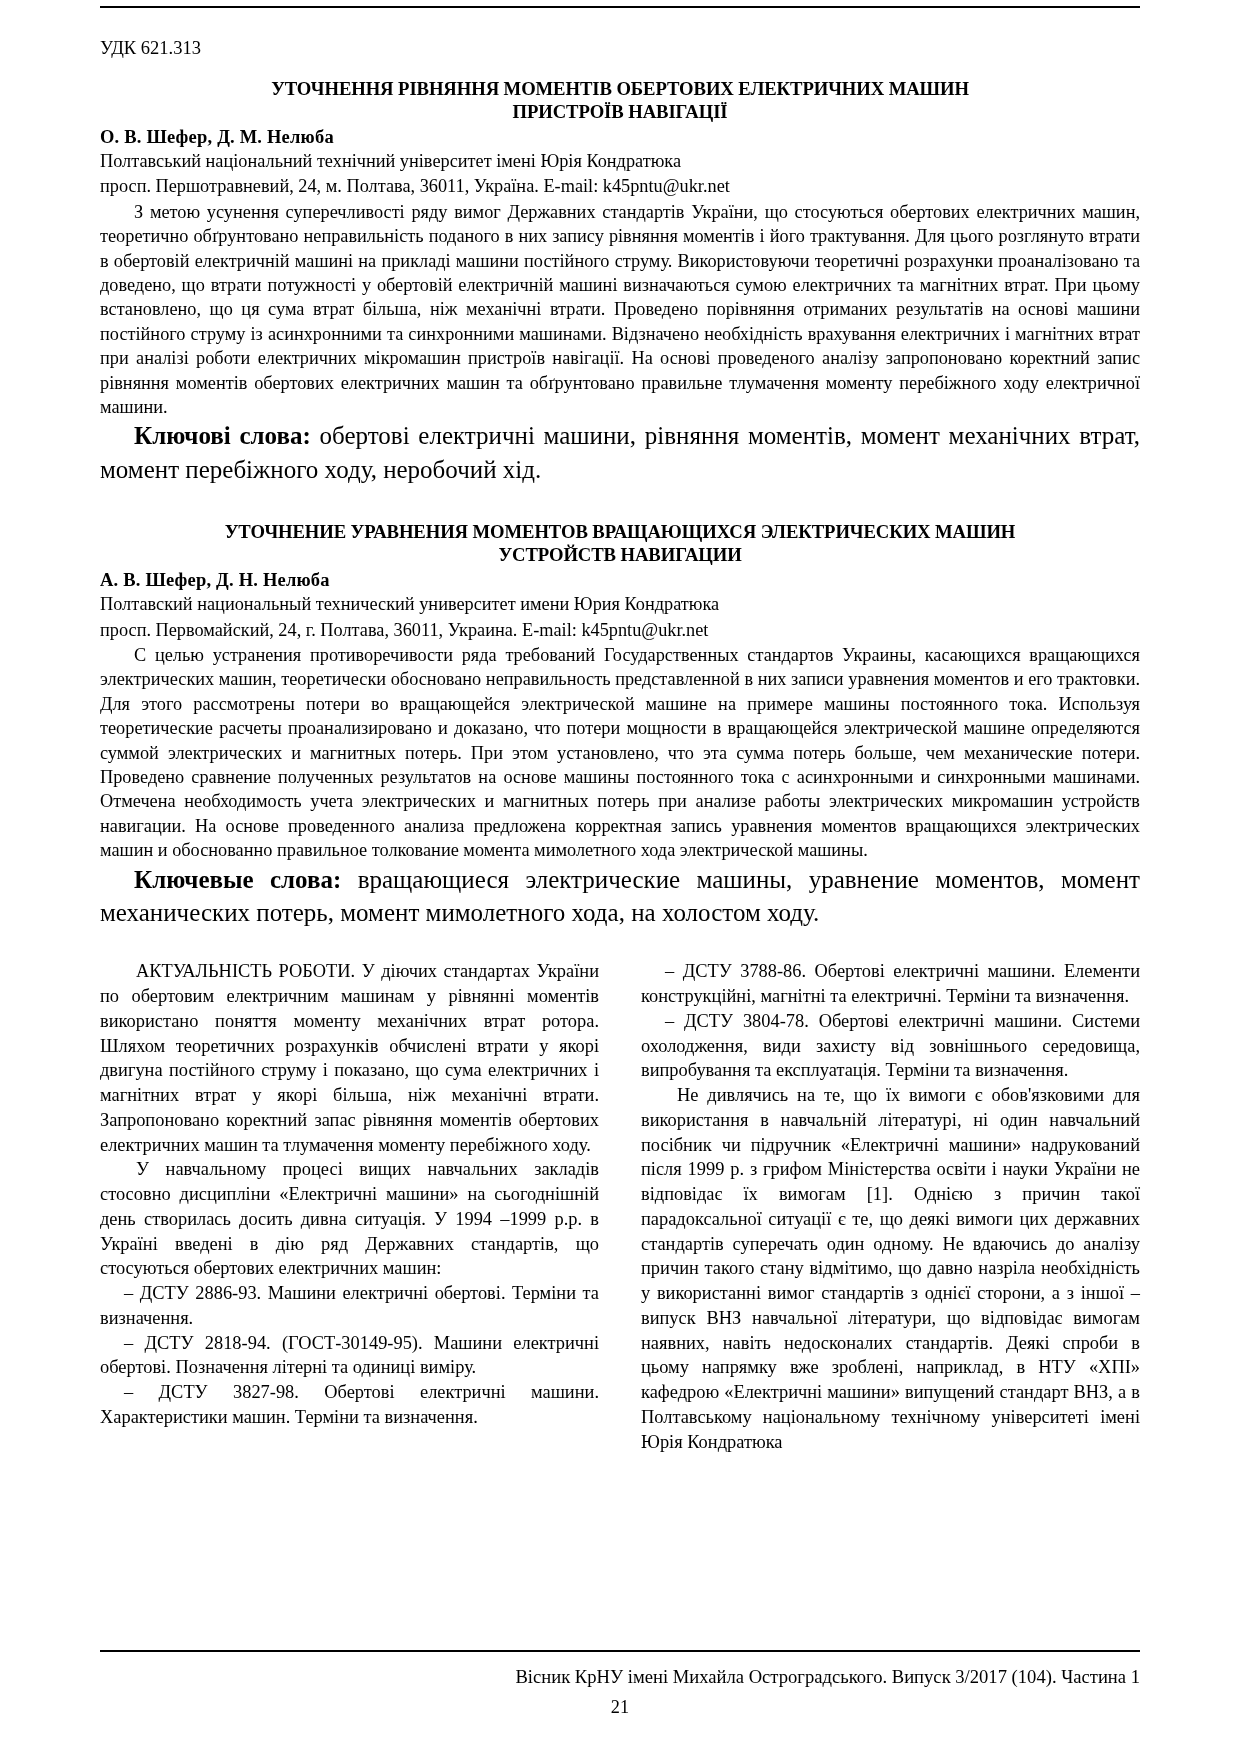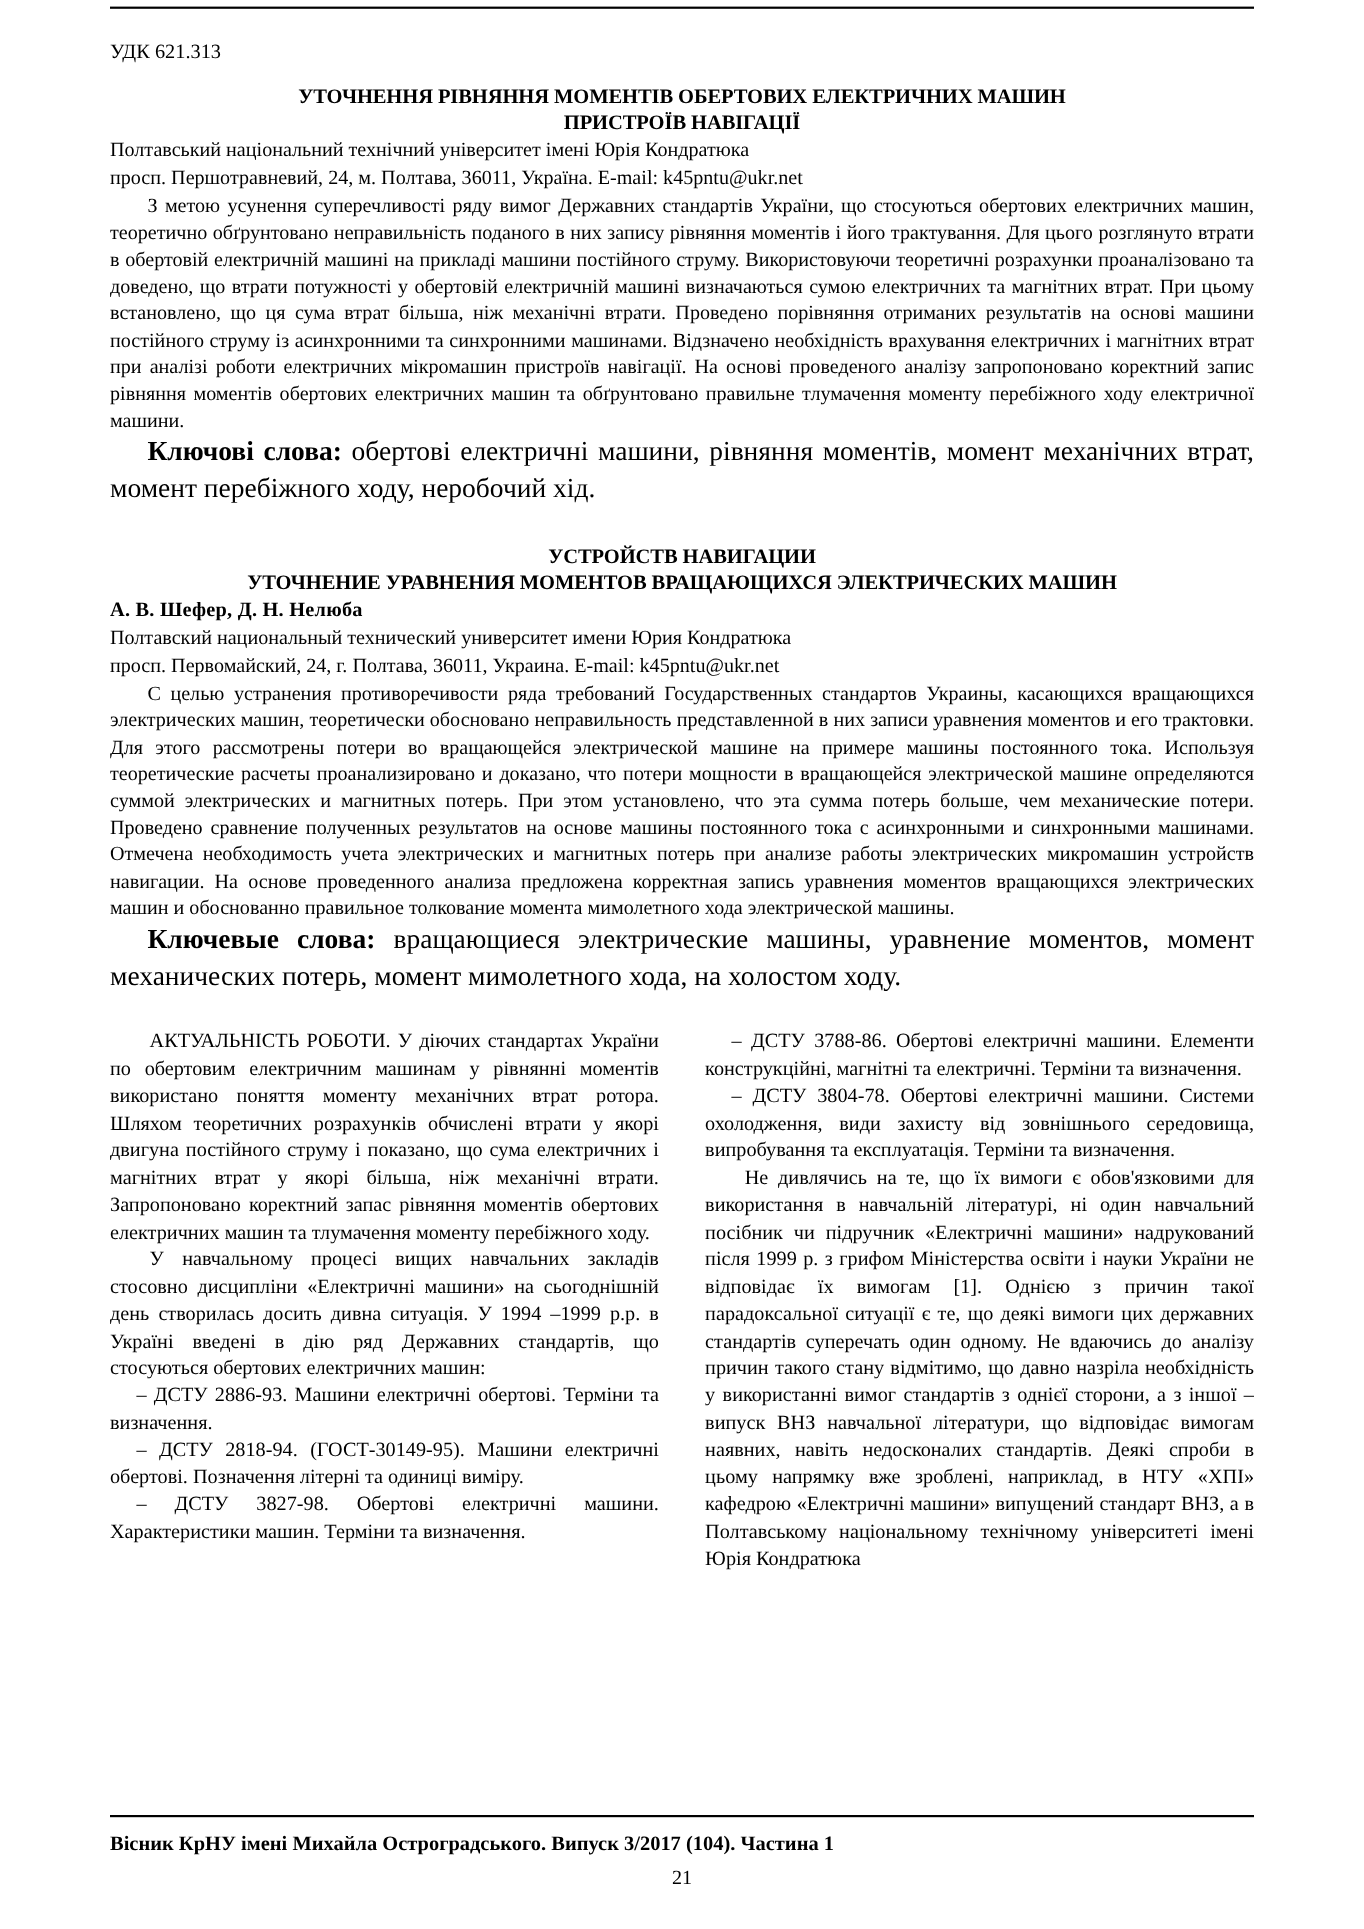--- a/index.html
+++ b/index.html
@@ -110,23 +110,22 @@
     left: 100px;
     right: 100px;
     bottom: 108px;
     border-top: 2.6px solid #000;
   }
   .footer-text {
     position: absolute;
     left: 100px;
     right: 100px;
     bottom: 72px;
-    text-align: left;
+    text-align: right;
     font-size: 18.6px;
-    font-weight: bold;
   }
   .page-number {
     position: absolute;
     left: 0;
     right: 0;
     bottom: 42px;
     text-align: center;
     font-size: 18.3px;
   }
 </style>
@@ -136,28 +135,29 @@
 <div class="page">
 
   <div class="head-rule"></div>
 
   <div class="udc">УДК 621.313</div>
 
   <div class="title-block">
     <div>УТОЧНЕННЯ РІВНЯННЯ МОМЕНТІВ ОБЕРТОВИХ ЕЛЕКТРИЧНИХ МАШИН</div>
     <div>ПРИСТРОЇВ НАВІГАЦІЇ</div>
   </div>
+  <div class="authors">О. В. Шефер, Д. М. Нелюба</div>
   <div class="affil">Полтавський національний технічний університет імені Юрія Кондратюка</div>
   <div class="affil">просп. Першотравневий, 24, м. Полтава, 36011, Україна. E-mail: k45pntu@ukr.net</div>
   <div class="abstract">З метою усунення суперечливості ряду вимог Державних стандартів України, що стосуються обертових електричних машин, теоретично обґрунтовано неправильність поданого в них запису рівняння моментів і його трактування. Для цього розглянуто втрати в обертовій електричній машині на прикладі машини постійного струму. Використовуючи теоретичні розрахунки проаналізовано та доведено, що втрати потужності у обертовій електричній машині визначаються сумою електричних та магнітних втрат. При цьому встановлено, що ця сума втрат більша, ніж механічні втрати. Проведено порівняння отриманих результатів на основі машини постійного струму із асинхронними та синхронними машинами. Відзначено необхідність врахування електричних і магнітних втрат при аналізі роботи електричних мікромашин пристроїв навігації. На основі проведеного аналізу запропоновано коректний запис рівняння моментів обертових електричних машин та обґрунтовано правильне тлумачення моменту перебіжного ходу електричної машини.</div>
   <div class="keywords"><b>Ключові слова:</b><span> обертові електричні машини, рівняння моментів, момент механічних втрат, момент перебіжного ходу, неробочий хід.</span></div>
 
   <div class="title-block ru">
+    <div>УТОЧНЕНИЕ УРАВНЕНИЯ МОМЕНТОВ ВРАЩАЮЩИХСЯ ЭЛЕКТРИЧЕСКИХ МАШИН</div>
     <div>УСТРОЙСТВ НАВИГАЦИИ</div>
-    <div>УТОЧНЕНИЕ УРАВНЕНИЯ МОМЕНТОВ ВРАЩАЮЩИХСЯ ЭЛЕКТРИЧЕСКИХ МАШИН</div>
   </div>
   <div class="authors">А. В. Шефер, Д. Н. Нелюба</div>
   <div class="affil">Полтавский национальный технический университет имени Юрия Кондратюка</div>
   <div class="affil">просп. Первомайский, 24, г. Полтава, 36011, Украина. E-mail: k45pntu@ukr.net</div>
   <div class="abstract">С целью устранения противоречивости ряда требований Государственных стандартов Украины, касающихся вращающихся электрических машин, теоретически обосновано неправильность представленной в них записи уравнения моментов и его трактовки. Для этого рассмотрены потери во вращающейся электрической машине на примере машины постоянного тока. Используя теоретические расчеты проанализировано и доказано, что потери мощности в вращающейся электрической машине определяются суммой электрических и магнитных потерь. При этом установлено, что эта сумма потерь больше, чем механические потери. Проведено сравнение полученных результатов на основе машины постоянного тока с асинхронными и синхронными машинами. Отмечена необходимость учета электрических и магнитных потерь при анализе работы электрических микромашин устройств навигации. На основе проведенного анализа предложена корректная запись уравнения моментов вращающихся электрических машин и обоснованно правильное толкование момента мимолетного хода электрической машины.</div>
   <div class="keywords"><b>Ключевые слова:</b><span> вращающиеся электрические машины, уравнение моментов, момент механических потерь, момент мимолетного хода, на холостом ходу.</span></div>
 
   <div class="columns">
     <div class="col">
       <p>АКТУАЛЬНІСТЬ РОБОТИ. У діючих стандартах України по обертовим електричним машинам у рівнянні моментів використано поняття моменту механічних втрат ротора. Шляхом теоретичних розрахунків обчислені втрати у якорі двигуна постійного струму і показано, що сума електричних і магнітних втрат у якорі більша, ніж механічні втрати. Запропоновано коректний запас рівняння моментів обертових електричних машин та тлумачення моменту перебіжного ходу.</p>

